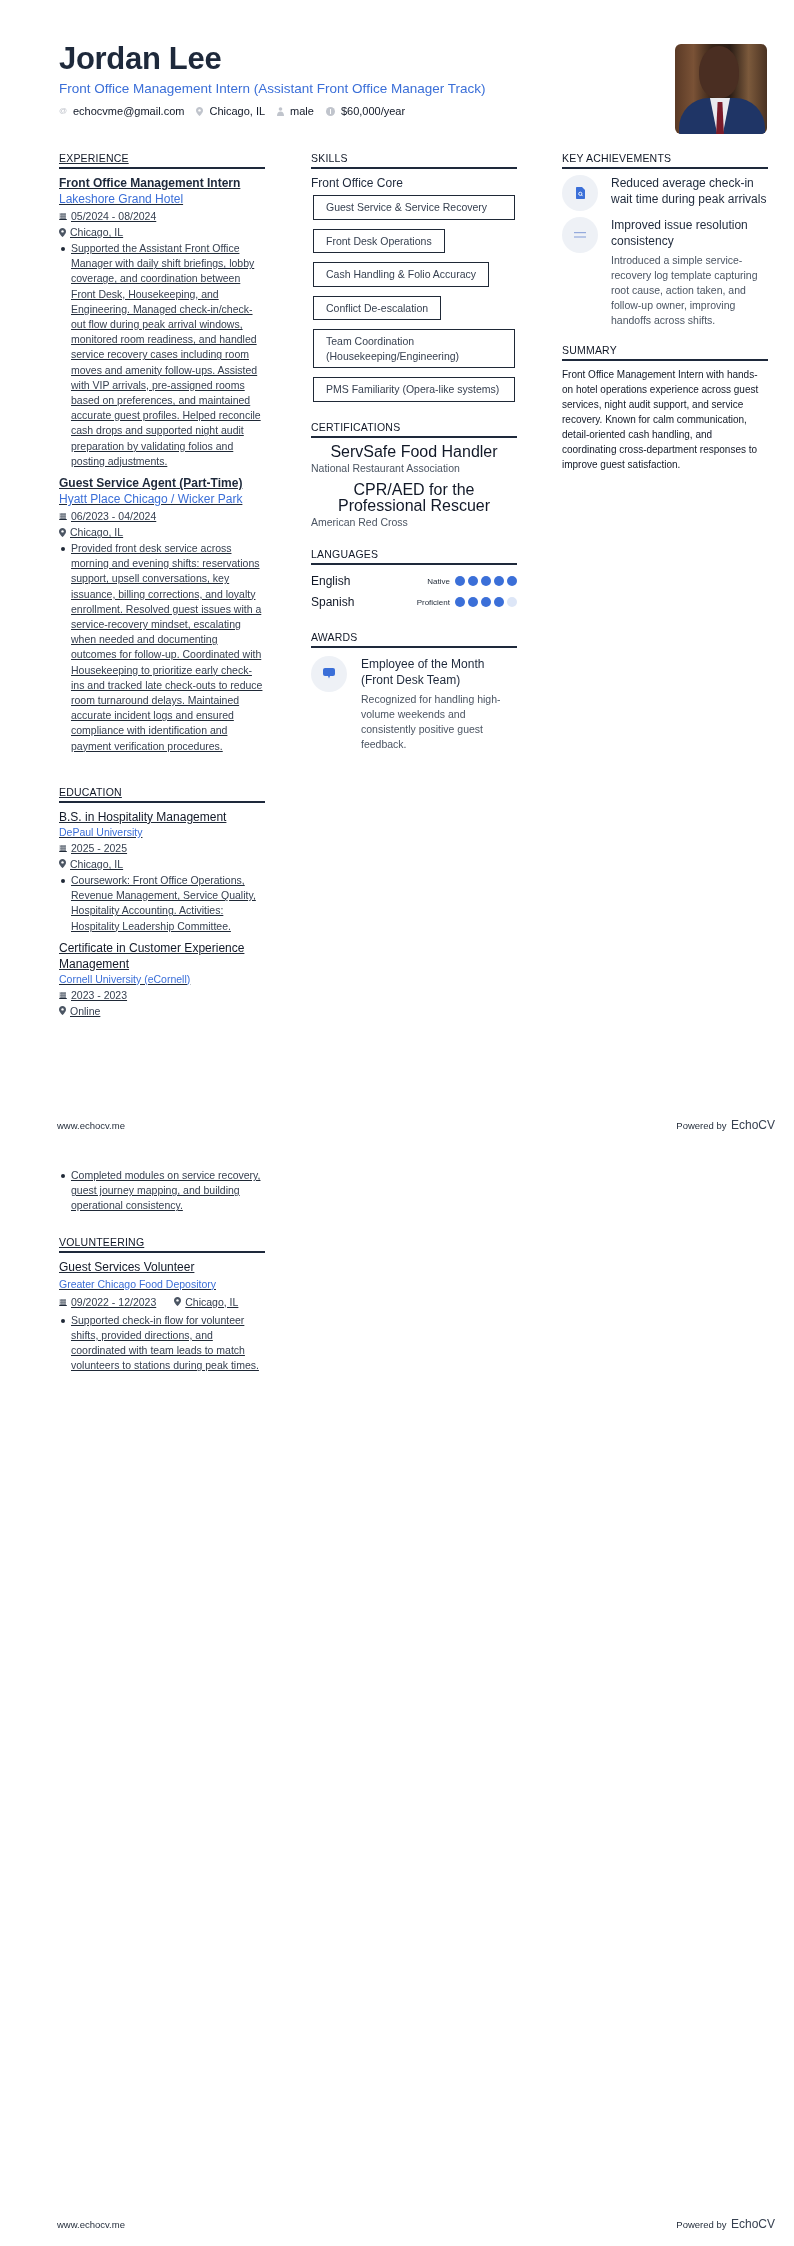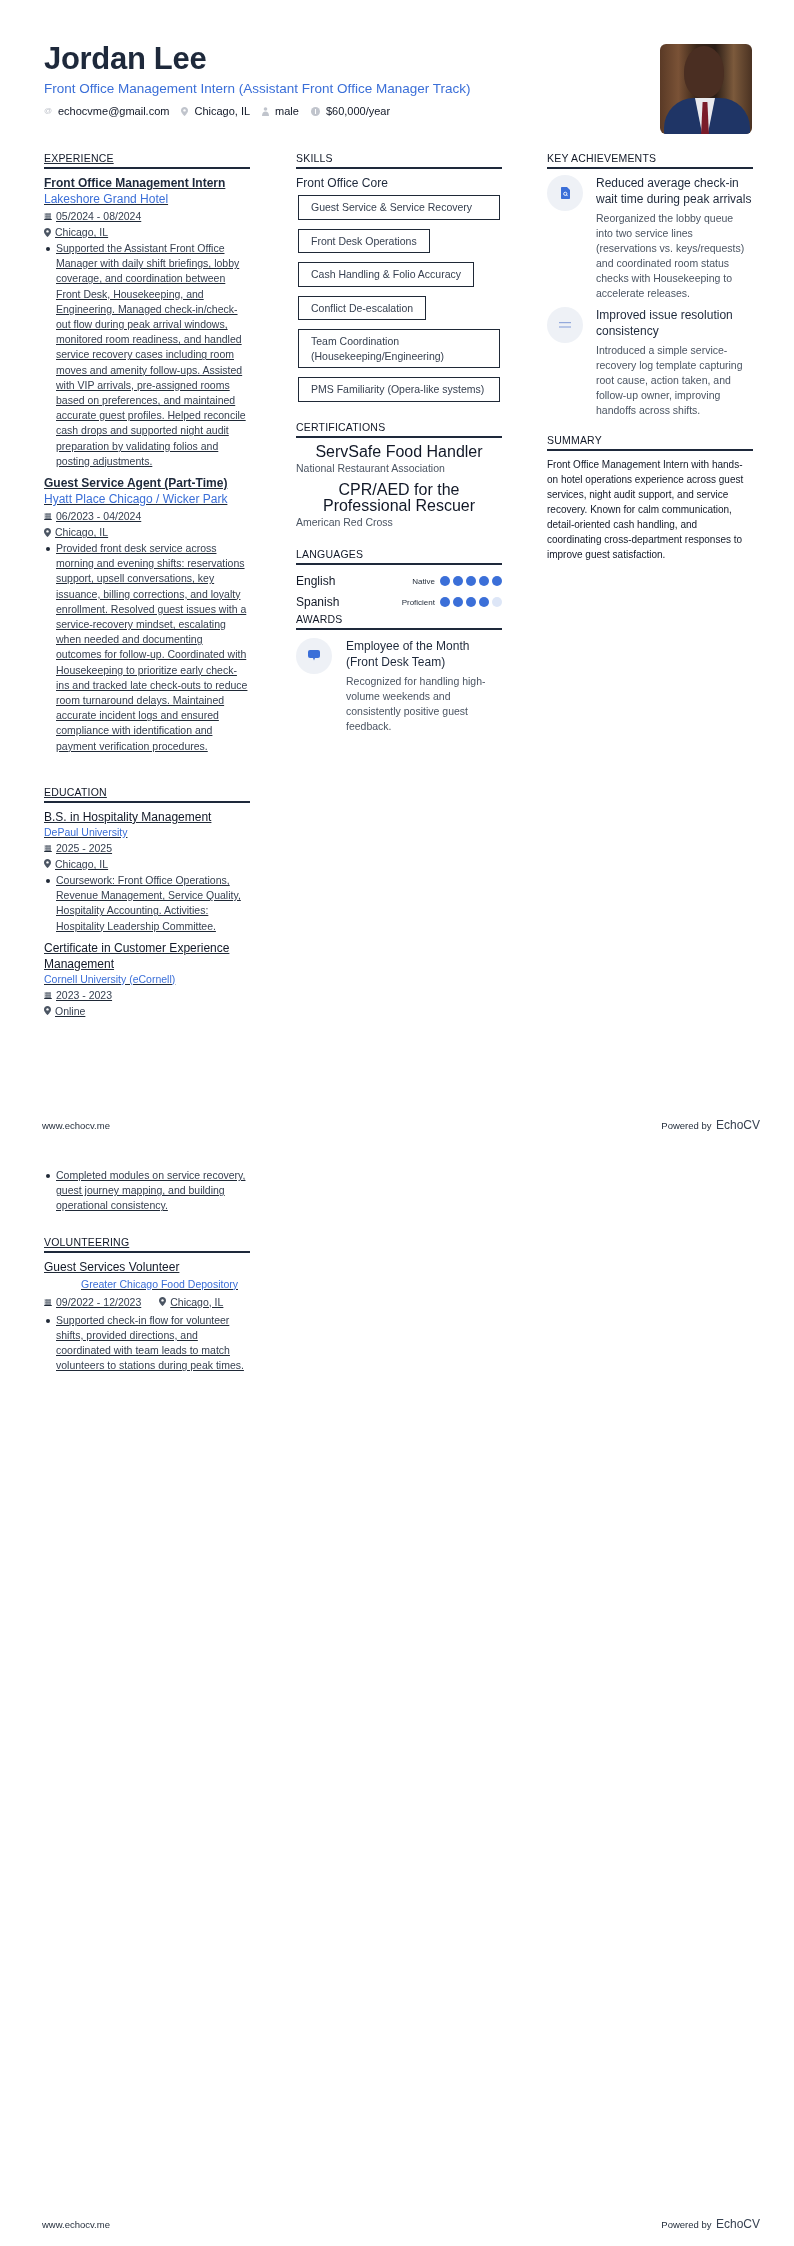--- a/index.html
+++ b/index.html
@@ -1,18 +1,18 @@
 <!DOCTYPE html>
 <html><head>
 <meta charset="utf-8">
 <style>
   * { box-sizing: border-box; margin: 0; padding: 0; }
   html, body { width: 794px; background: #ffffff; }
   body { font-family: "Liberation Sans", "DejaVu Sans", sans-serif; color: #1f2937; position: relative; height: 2246px; overflow: hidden; }
-  .page { position: absolute; left: 0; width: 678px; }
+  .page { position: absolute; left: 15px; width: 678px; }
   .page1 { top: 0; height: 1123px; }
   .page2 { top: 1123px; height: 1123px; }
 
   
   .header { position: absolute; left: 44px; top: 40px; width: 620px; }
   .name { font-size: 31px; font-weight: bold; color: #1e293b; letter-spacing: -0.3px; line-height: 38px; }
   .headline { font-size: 13.5px; color: #3b6fd8; margin-top: 2px; line-height: 18px; }
   .contact { display: flex; align-items: center; gap: 12px; margin-top: 7px; font-size: 11px; color: #111827; }
   .contact-item { display: flex; align-items: center; gap: 6px; }
   .cicon { display: inline-block; width: 8px; height: 8px; color: #c0c4cc; font-size: 8px; line-height: 8px; text-align: center; }
@@ -241,21 +241,21 @@
         <span class="dots">
           <span class="dot"></span>
           <span class="dot"></span>
           <span class="dot"></span>
           <span class="dot"></span>
           <span class="dot off"></span>
         </span>
       </span>
     </div>
 
-    <div class="sec-title" style="">AWARDS</div>
+    <div class="sec-title" style="margin-top:18px;">AWARDS</div>
     <div class="award">
       <div class="icircle">
         <svg width="12" height="11" viewBox="0 0 12 11">
             <rect x="0" y="0" width="12" height="8" rx="2" fill="#3b6fd8"></rect>
             <path d="M5 8 L7 8 L6 10.5z" fill="#3b6fd8"></path>
           </svg>
       </div>
       <div>
         <div class="award-title">Employee of the Month (Front Desk Team)</div>
         <div class="award-desc">Recognized for handling high-volume weekends and consistently positive guest feedback.</div>
@@ -268,21 +268,20 @@
     <div class="ach">
       <div class="icircle">
         <svg width="9" height="12" viewBox="0 0 9 12">
             <path d="M0 1C0 .4.4 0 1 0h5l3 3v8c0 .6-.4 1-1 1H1c-.6 0-1-.4-1-1z" fill="#3b6fd8"></path>
             <circle cx="4.3" cy="6.8" r="1.6" fill="none" stroke="#fff" stroke-width="0.9"></circle>
             <path d="M5.4 7.9 6.6 9.1" stroke="#fff" stroke-width="0.9"></path>
           </svg>
       </div>
       <div>
         <div class="ach-title">Reduced average check-in wait time during peak arrivals</div>
-        <div class="ach-desc">Reorganized the lobby queue into two service lines (reservations vs. keys/requests) and coordinated room status checks with Housekeeping to accelerate releases.</div>
       </div>
     </div>
     <div class="ach">
       <div class="icircle">
         <svg width="12" height="6" viewBox="0 0 12 6">
             <rect x="0" y="0" width="12" height="1.2" fill="#93a9dc"></rect>
             <rect x="0" y="4.4" width="12" height="1.2" fill="#93a9dc"></rect>
           </svg>
       </div>
       <div>
@@ -303,21 +302,21 @@
 
 <div class="page page2">
   <div class="col col1" style="top:44px;">
     <ul class="bullets">
       <li>Completed modules on service recovery, guest journey mapping, and building operational consistency.</li>
     </ul>
 
     <div class="sec-title" style="margin-top:22px;">VOLUNTEERING</div>
     <div class="entry">
       <div class="ed-title">Guest Services Volunteer</div>
-      <div class="org-sm" style="margin-top:2px;margin-left:37px;">Greater Chicago Food Depository</div>
+      <div class="org-sm" style="margin-top:2px;">Greater Chicago Food Depository</div>
       <div class="meta meta-row" style="margin-top:2px;">
         <span class="meta">
           <span class="mi">▦</span>
           <span>09/2022 - 12/2023</span>
         </span>
         <span class="meta">
           <svg width="7" height="9" viewBox="0 0 7 9">
               <path d="M3.5 0C1.6 0 0 1.5 0 3.4 0 5.9 3.5 9 3.5 9S7 5.9 7 3.4C7 1.5 5.4 0 3.5 0z" fill="#4b5563"></path>
               <circle cx="3.5" cy="3.4" r="1.2" fill="#fff"></circle>
             </svg>

